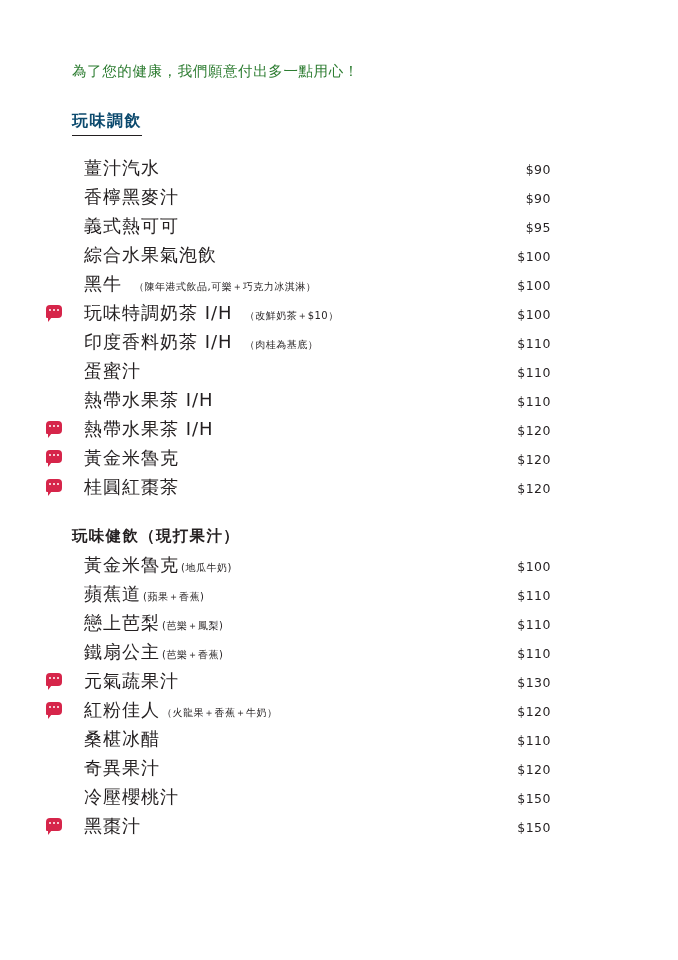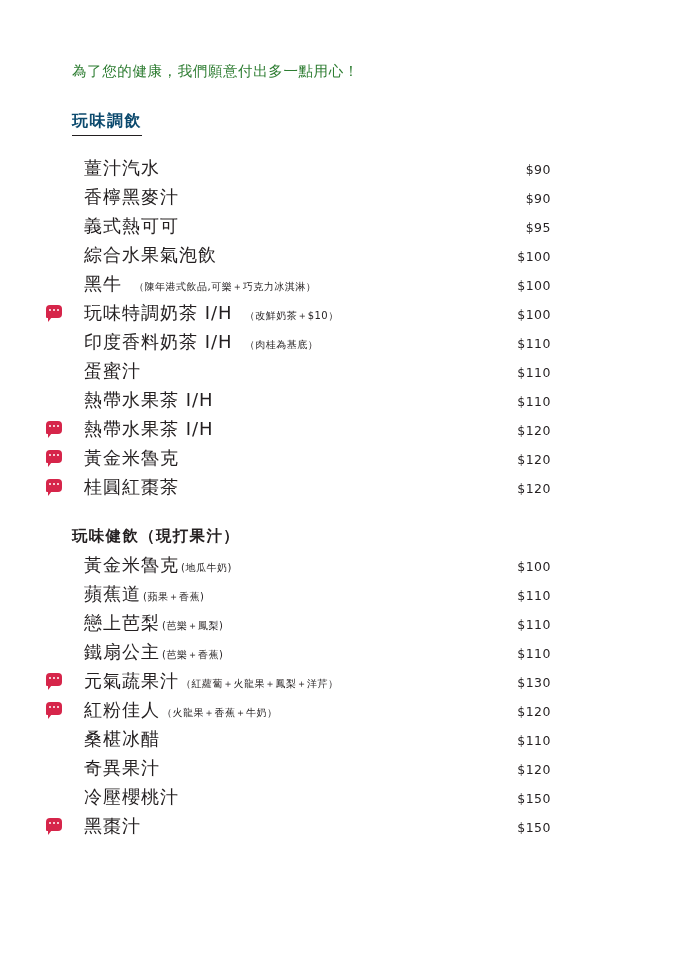--- a/index.html
+++ b/index.html
@@ -290,21 +290,20 @@
 
       <div class="row">
         <span class="hot-icon">
             <span class="dots">
               <i></i>
               <i></i>
               <i></i>
             </span>
           </span>
         <span class="name">元氣蔬果汁</span>
-        <span class="note">（紅蘿蔔＋火龍果＋鳳梨＋洋芹）</span>
         <span class="dots-fill"></span>
         <span class="price">$130</span>
       </div>
 
       <div class="row">
         <span class="hot-icon">
             <span class="dots">
               <i></i>
               <i></i>
               <i></i>

